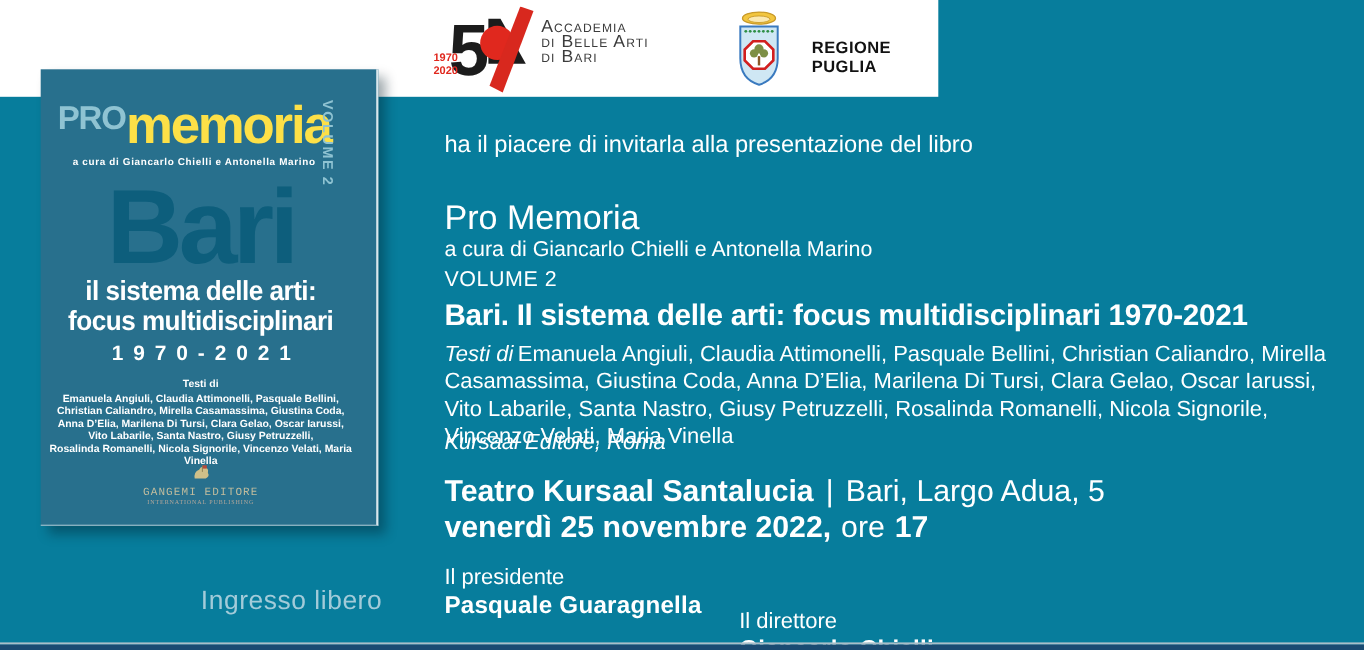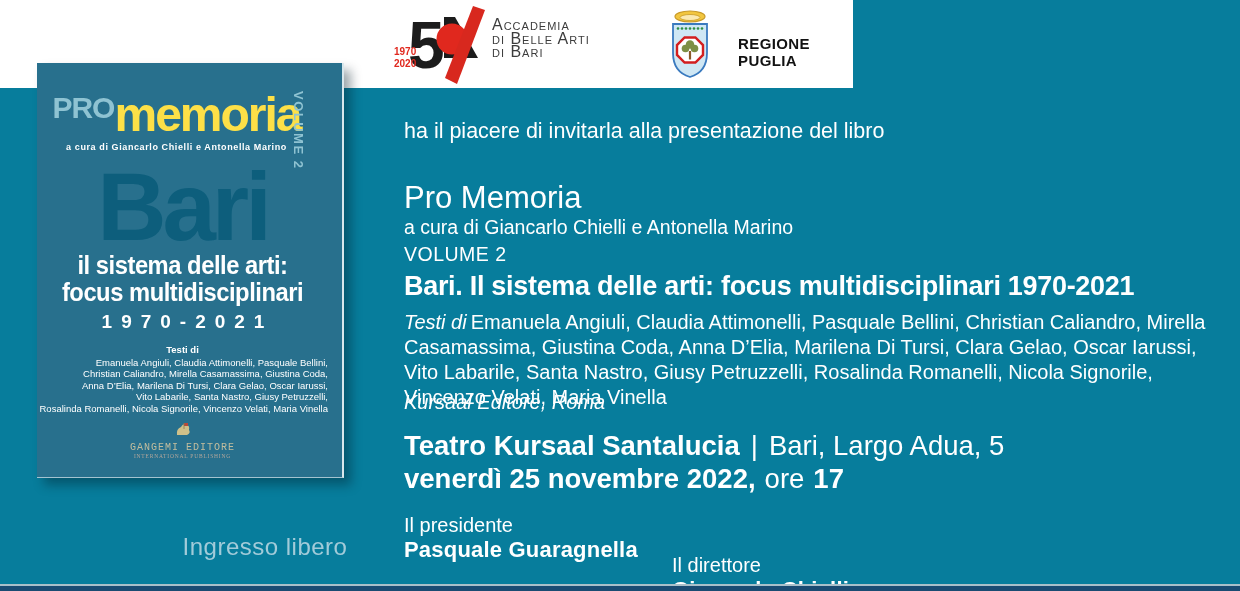--- a/index.html
+++ b/index.html
@@ -48,22 +48,22 @@
     position:absolute; left:0; right:14px; top:189px; text-align:center;
     font-size:25px; line-height:27px; font-weight:bold; color:#ffffff; letter-spacing:-0.5px;
     transform:scaleX(0.95);
   }
   .book-years {
     position:absolute; left:10px; right:14px; top:248px; text-align:center;
     font-size:19px; font-weight:bold; color:#ffffff; letter-spacing:9px;
   }
   .book-testi { position:absolute; left:0; right:14px; top:281px; text-align:center;
     font-size:9.5px; font-weight:bold; color:#ffffff; }
-  .book-authors { position:absolute; left:0; right:14px; top:294px; text-align:right;
-    font-size:9.5px; line-height:11.4px; font-weight:normal; color:#ffffff; }
+  .book-authors { position:absolute; left:0; right:14px; top:294px; text-align:center;
+    font-size:9.5px; line-height:11.4px; font-weight:bold; color:#ffffff; }
   .gangemi { position:absolute; left:0; right:14px; top:358px; text-align:center; }
   .gangemi-name { font-family:Liberation Mono, monospace; font-size:10px; letter-spacing:1px;
     color:#c2bd9e; margin-top:1px; }
   .gangemi-sub { font-family:"Liberation Serif", serif; font-size:5.5px; letter-spacing:0.8px;
     color:#b3a79b; }
   .ingresso {
     position:absolute; left:140px; top:533px; width:250px; text-align:center;
     font-size:24px; font-weight:300; color:#a2cbd9; letter-spacing:0.5px;
   }
   

